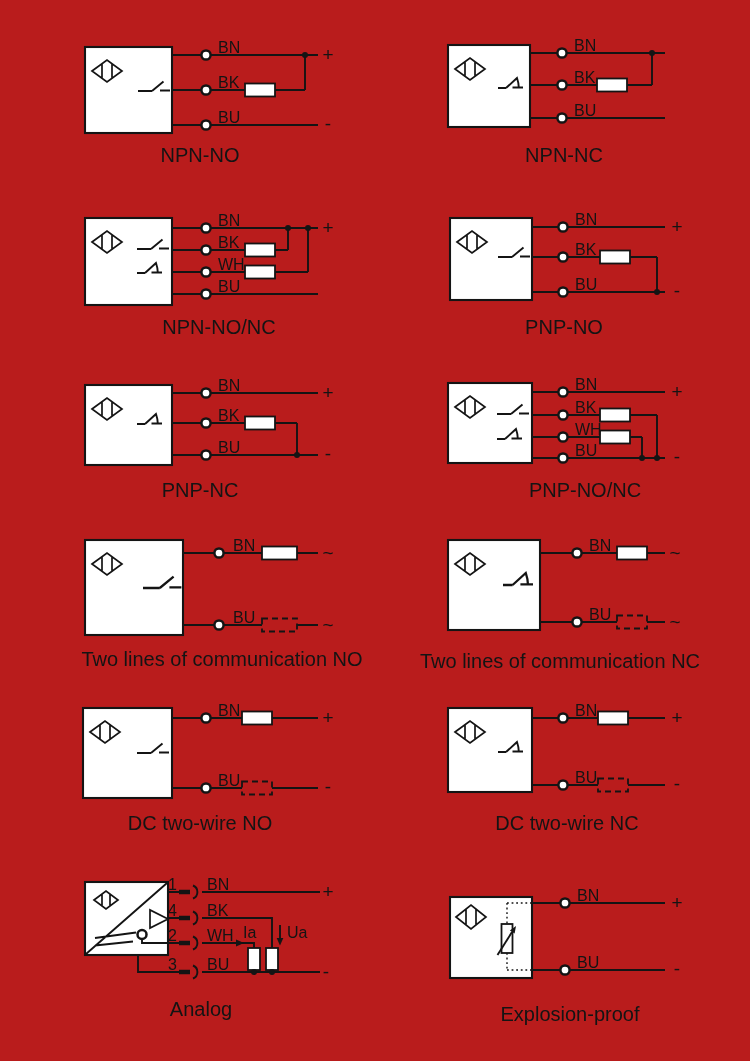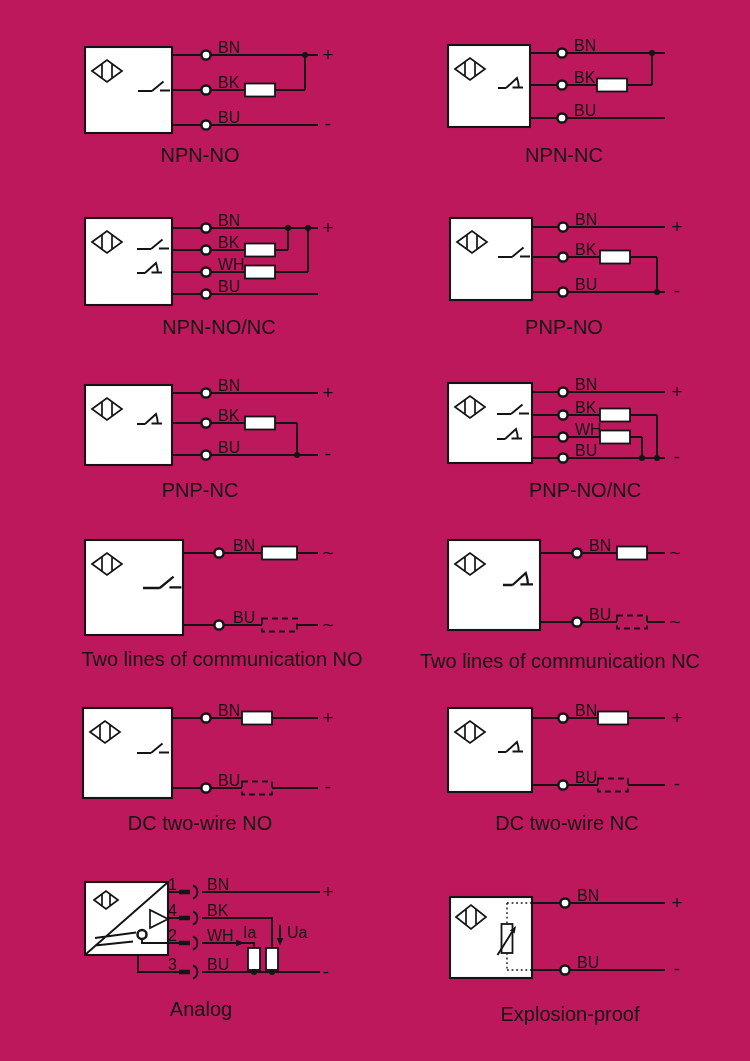--- a/index.html
+++ b/index.html
@@ -1,16 +1,16 @@
 <!DOCTYPE html>
 <html><head>
 <meta charset="utf-8">
 <style>
   html,body{margin:0;padding:0;background:#fff;}
-  .stage{position:relative;width:750px;height:1061px;background:#be185d;overflow:hidden;}
+  .stage{position:relative;width:750px;height:1061px;background:#b91c1c;overflow:hidden;}
   svg{display:block;}
   .ln{stroke:#141414;stroke-width:1.9;fill:none;stroke-linecap:butt;stroke-linejoin:miter;}
   .box{stroke:#141414;stroke-width:2.1;fill:#ffffff;}
   .sym{stroke:#141414;stroke-width:1.7;fill:none;}
   .term{stroke:#141414;stroke-width:2.5;fill:#ffffff;}
   .res{stroke:#141414;stroke-width:1.8;fill:#ffffff;}
   .resd{stroke:#141414;stroke-width:1.8;fill:none;stroke-dasharray:6 4;}
   .dot{fill:#141414;stroke:none;}
   .dotted{stroke:#141414;stroke-width:1.4;fill:none;stroke-dasharray:1.8 2.8;}
   .jackbar{stroke:#141414;stroke-width:4.5;fill:none;}

